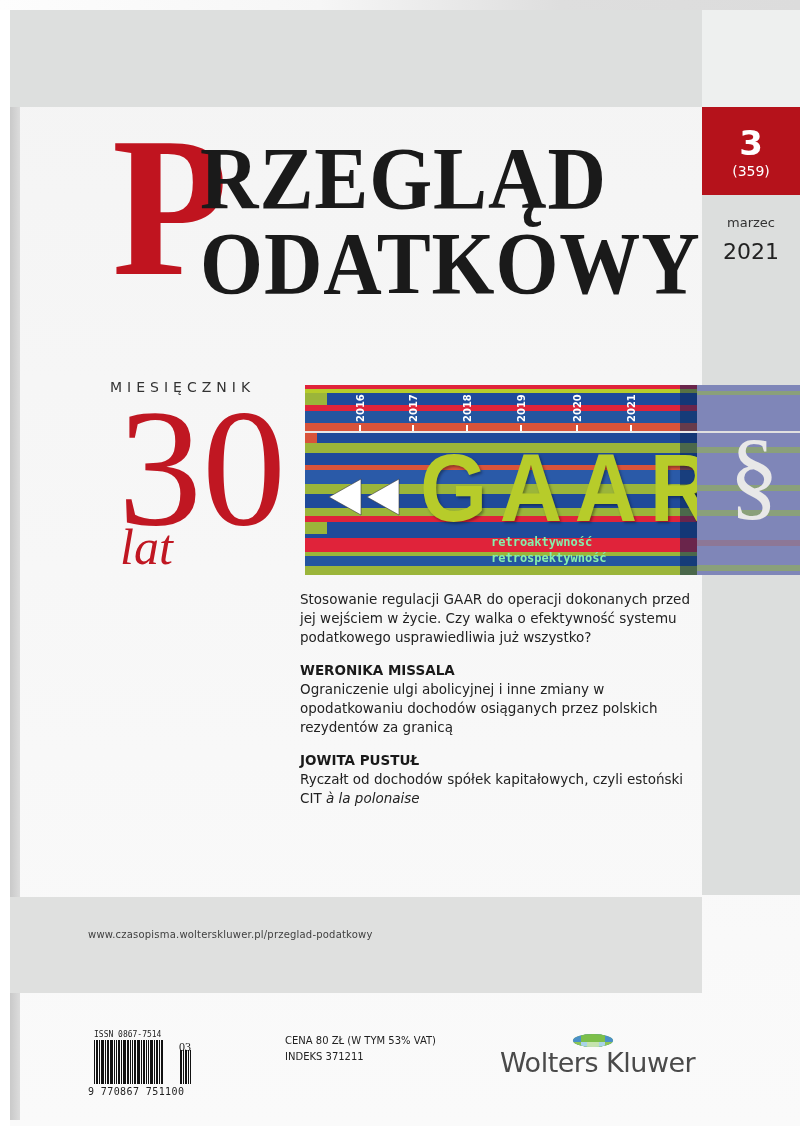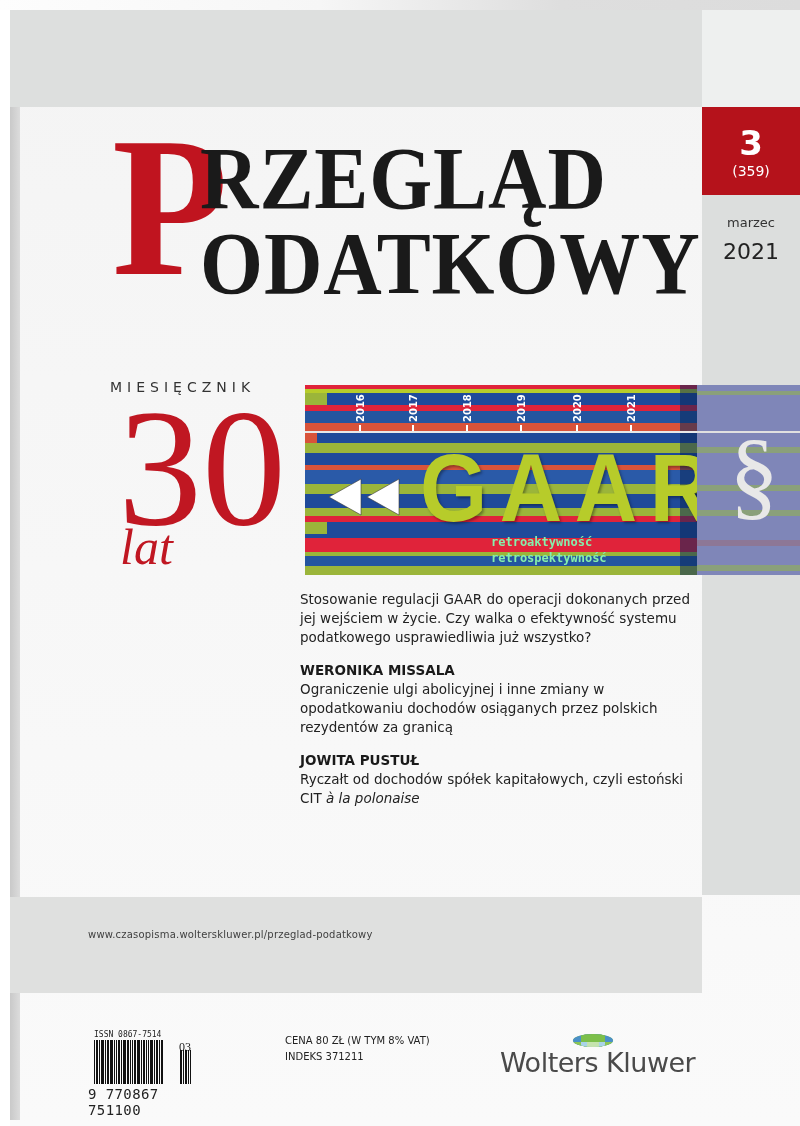--- a/index.html
+++ b/index.html
@@ -47,21 +47,21 @@
   .desc{font-family:"DejaVu Sans",sans-serif;font-size:13.5px;line-height:19px;color:#222;}
   .desc i{font-style:italic;}
 
   .band-bottom{position:absolute;left:10px;top:897px;width:692px;height:96px;background:#dfe0df;}
   .url{position:absolute;left:78px;top:32px;font-size:10px;color:#404040;letter-spacing:0.2px;}
 
   .barcode{position:absolute;left:88px;top:1030px;width:130px;height:70px;}
   .bc-top{position:absolute;left:6px;top:0;font-family:"DejaVu Sans Mono",monospace;font-size:8px;color:#222;}
   .bc-bars{position:absolute;left:6px;top:10px;height:44px;display:flex;gap:1px;}
   .bc-bars span{display:block;background:#111;height:100%;}
-  .bc-bottom{position:absolute;left:0;top:56px;font-family:"DejaVu Sans Mono",monospace;font-size:14px;color:#222;letter-spacing:0.4px;}
+  .bc-bottom{position:absolute;left:0;top:56px;font-family:"DejaVu Sans Mono",monospace;font-size:10px;color:#222;letter-spacing:0.4px;}
   .bc-add{position:absolute;left:92px;top:20px;height:34px;display:flex;gap:1px;}
   .bc-add span{display:block;background:#111;height:100%;}
   .bc-add-num{position:absolute;left:91px;top:10px;font-family:Liberation Serif, serif;font-size:12px;color:#222;}
 
   .price{position:absolute;left:285px;top:1033px;font-size:10px;line-height:16px;color:#222;}
   .logo{position:absolute;left:490px;top:1034px;height:44px;display:flex;align-items:center;flex-direction:column;}
   .globe{width:40px;height:40px;border-radius:50%;overflow:hidden;position:relative;background:#6fb23f;}
   .logo-text{font-family:"DejaVu Sans",sans-serif;font-size:27px;color:#4a4a4a;margin-left:10px;letter-spacing:-0.5px;}
 </style>
 </head>
@@ -213,21 +213,21 @@
   <div class="bc-add">
     <span style="width:2px"></span>
       <span style="width:1px"></span>
       <span style="width:2px"></span>
       <span style="width:1px"></span>
       <span style="width:1px"></span>
   </div>
 </div>
 
 <div class="price">
-  <div>CENA 80 ZŁ (W TYM 8% VAT)</div>
+  <div>CENA 80 ZŁ (W TYM 53% VAT)</div>
   <div>INDEKS 371211</div>
 </div>
 
 <div class="logo">
   <div class="globe">
     <svg width="40" height="40" viewBox="0 0 40 40">
       <rect x="0" y="0" width="40" height="40" fill="#4a90c8"></rect>
       <rect x="8" y="0" width="24" height="40" fill="#7cbf4a"></rect>
       <rect x="0" y="8" width="40" height="24" fill="#8cc653"></rect>
       <rect x="8" y="8" width="24" height="24" fill="#a9d3e8"></rect>

